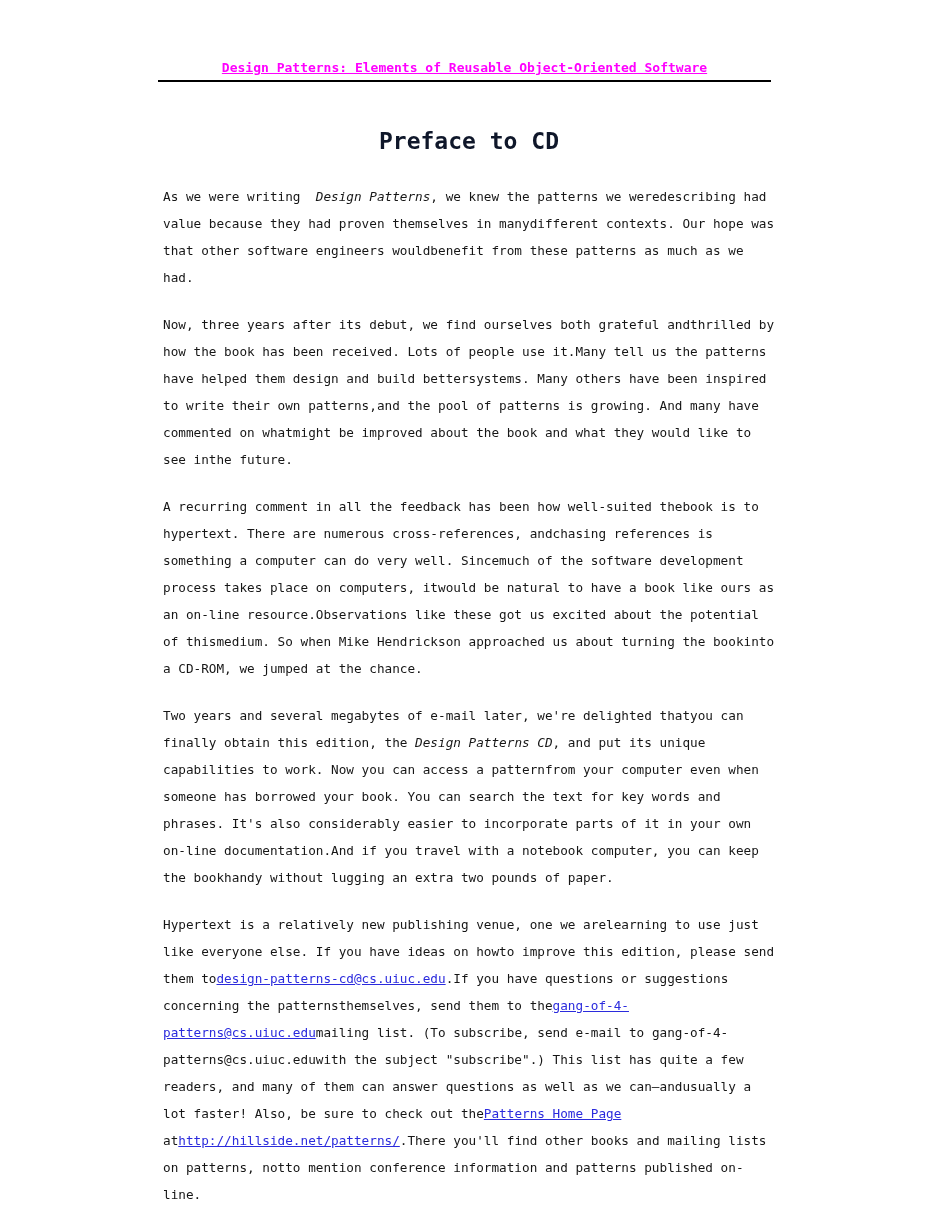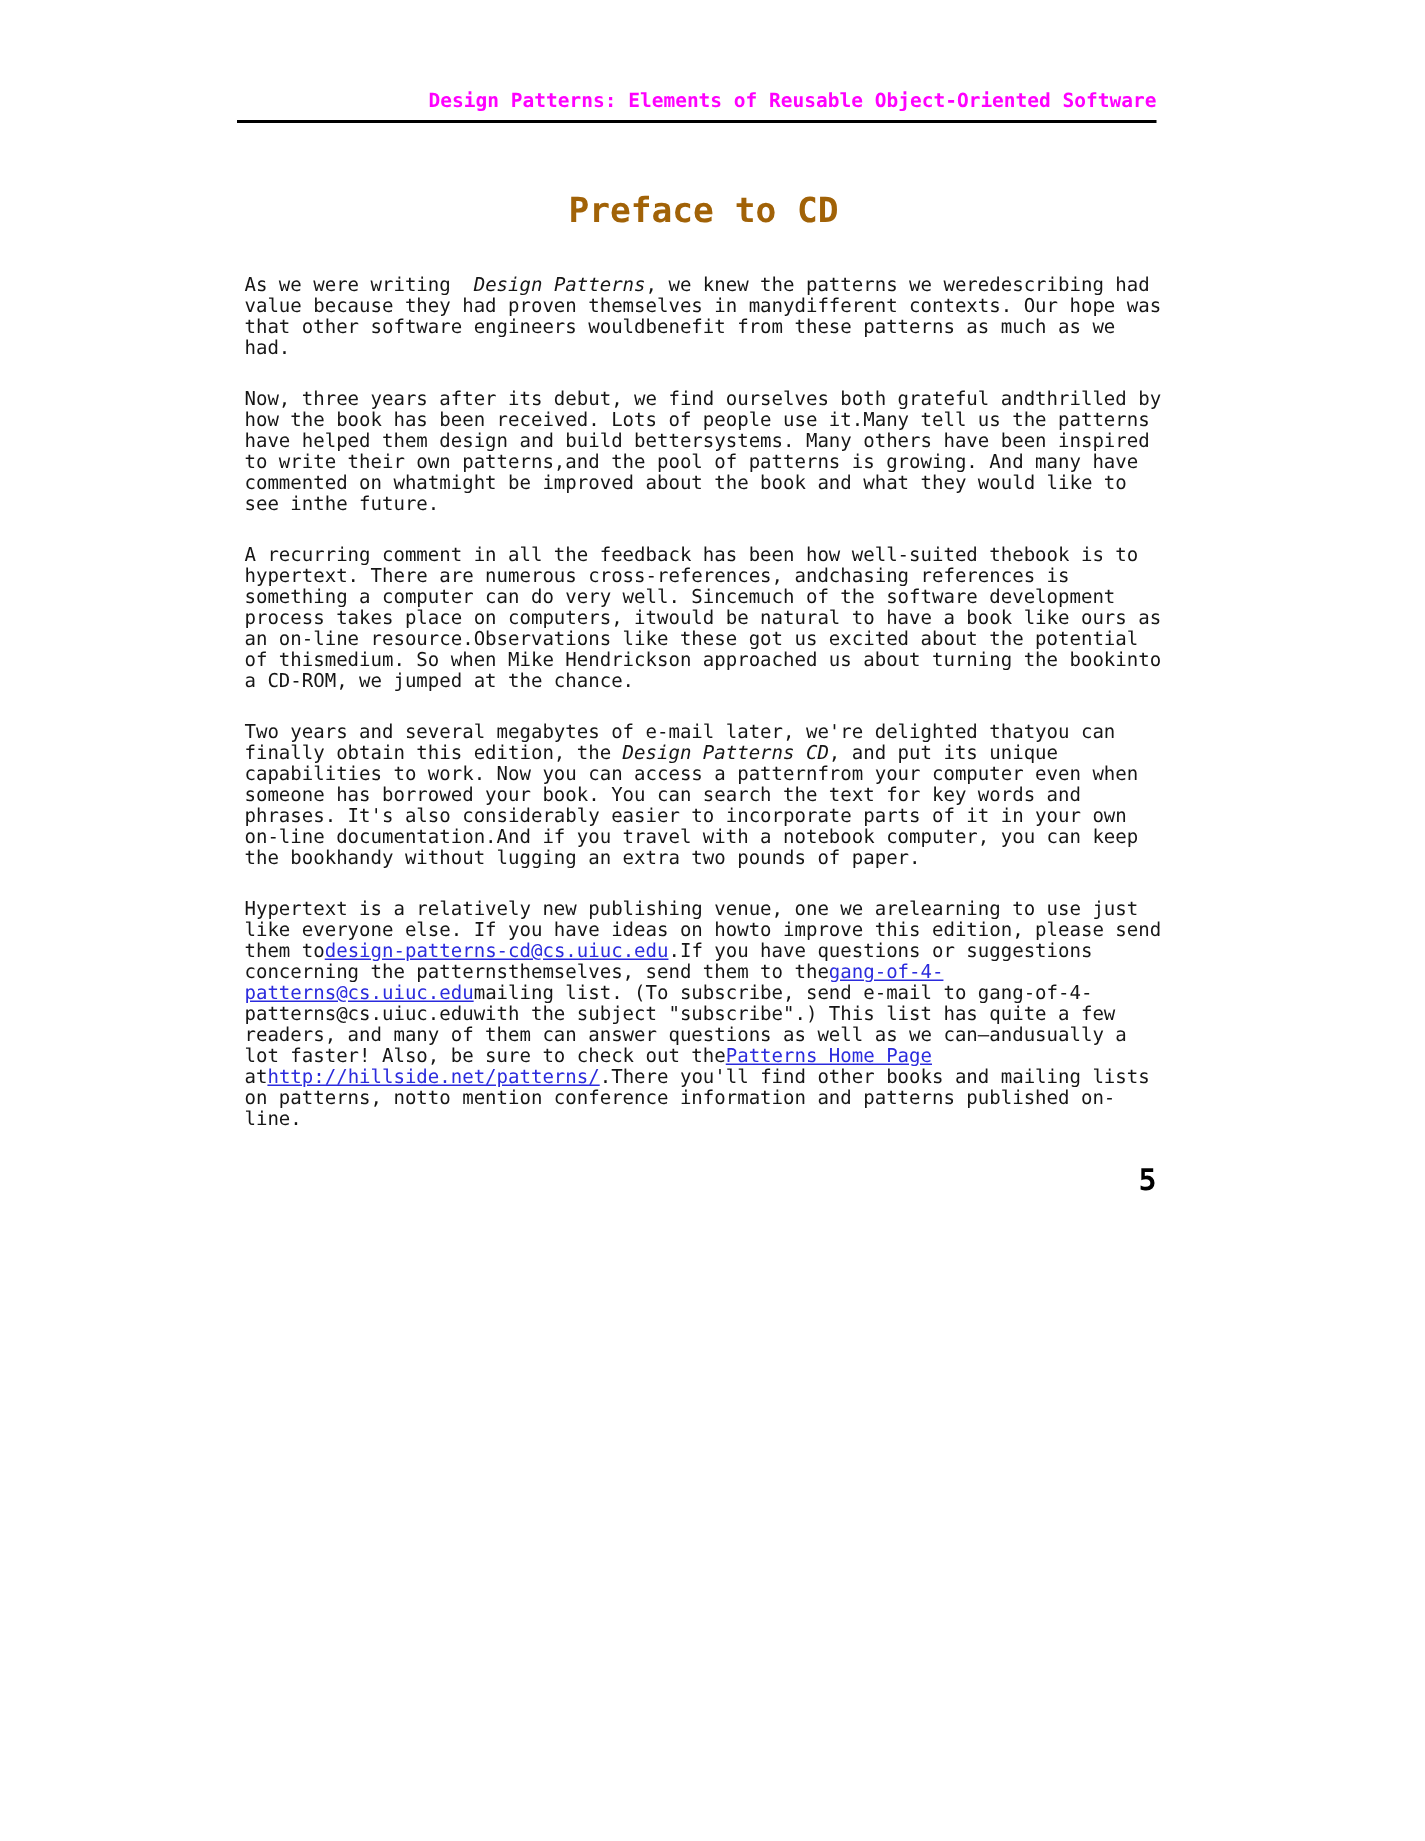--- a/index.html
+++ b/index.html
@@ -17,45 +17,46 @@
     overflow: hidden;
   }
   .running-header {
     margin-left: 158px;
     width: 613px;
     padding-top: 60px;
     padding-bottom: 4px;
     border-bottom: 2px solid #000000;
   }
   .running-header-title {
-    text-align: right;
+    text-align: center;
     font-size: 13px;
     line-height: 16px;
     font-weight: bold;
     color: var(--header-color, #ff00ff);
     white-space: nowrap;
+    text-decoration: underline;
   }
   .page-title {
     margin: 46px 0 28px 163px;
     width: 612px;
     text-align: center;
     font-size: 23px;
     line-height: 27px;
     font-weight: bold;
-    color: #a16207;
+    color: #0f172a;
     font-family: inherit;
   }
   .body-col {
     margin-left: 163px;
     width: 612px;
   }
   .para {
     margin: 0 0 20px 0;
     font-size: 12.7px;
-    line-height: 14px;
+    line-height: 27px;
     white-space: pre-wrap;
     color: #161616;
   }
   .run-italic { font-style: italic; }
   a.run-link {
     color: var(--link-color, #2b2bdd);
     text-decoration: underline;
     cursor: pointer;
   }
   .page-number {

